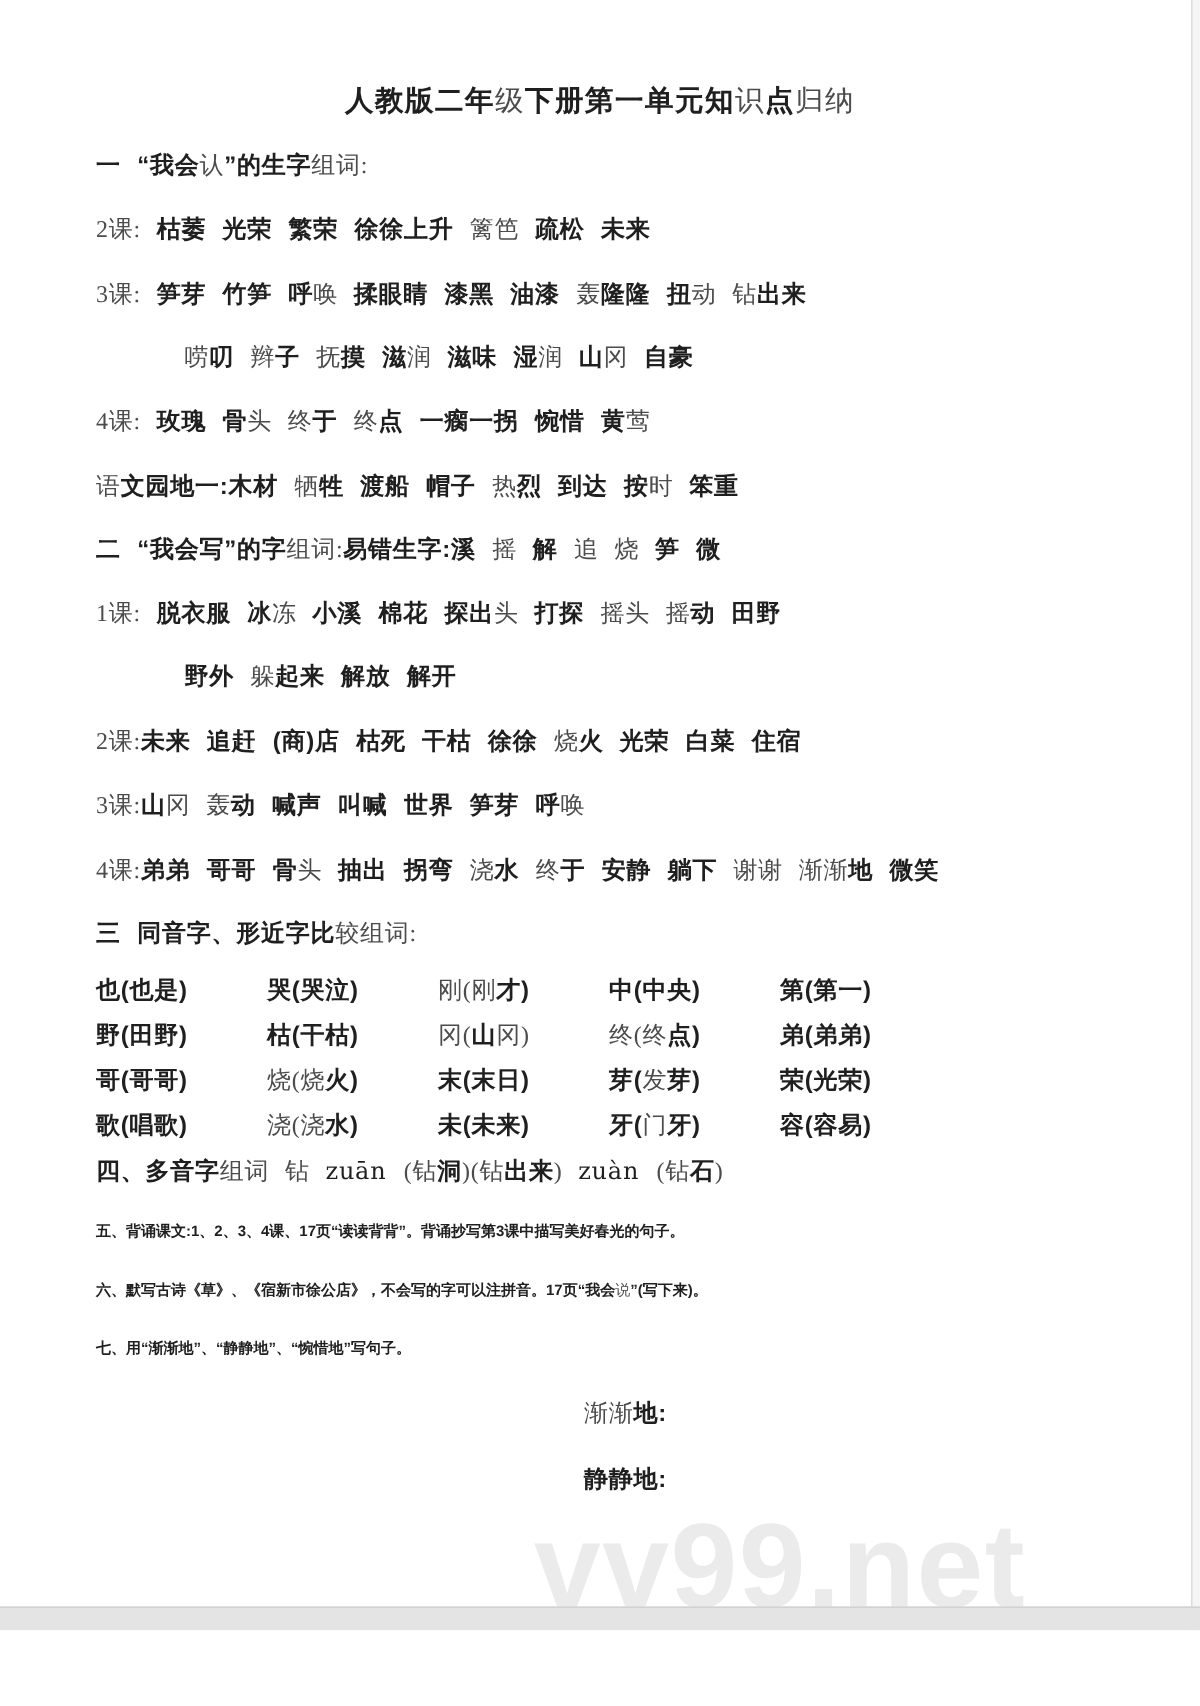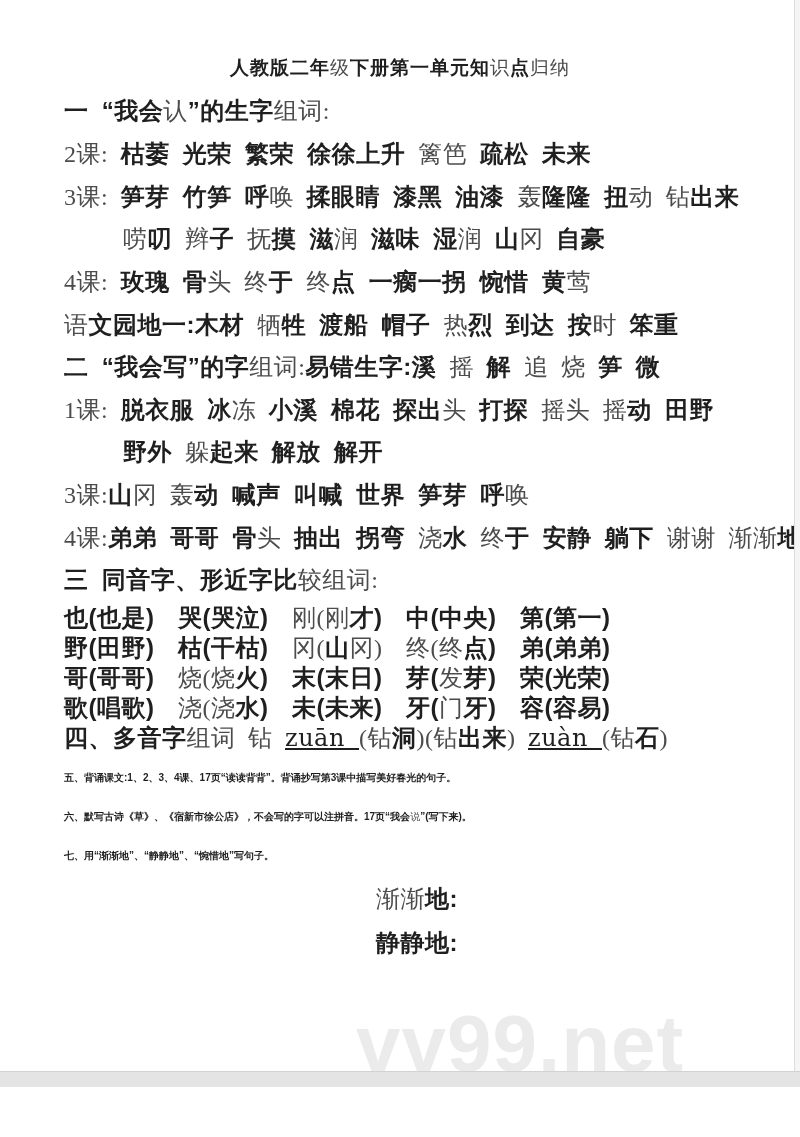--- a/index.html
+++ b/index.html
@@ -19,37 +19,37 @@
     margin:0 34px 4px 0;
     text-align:center;
     font-size:19px;
     line-height:24px;
     font-weight:700;
     letter-spacing:1px;
     white-space:nowrap;
   }
   .line{
     white-space:nowrap;
-    font-size:24px;
+    font-size:16px;
     line-height:22px;
     margin-top:21px;
     word-spacing:6px;
     letter-spacing:0.5px;
   }
   .line.section{margin-top:20px;}
   .line.cont{margin-top:20px;padding-left:59px;}
   .line.grid{margin-top:8px;word-spacing:0;}
   .line.grid.gfirst{margin-top:16px;}
   .line.grid + .line.section{margin-top:8px;}
   .line.note{font-size:10px;line-height:20px;margin-top:19px;word-spacing:1px;letter-spacing:0;}
   .line.fill{margin-top:22px;text-align:center;}
   .cell{display:inline-block;width:114px;}
   .sb{font-weight:700;color:var(--ink,#1f1f1f);}
   .sr{font-weight:400;color:var(--muted,#4c4c4c);font-family:"Liberation Serif","DejaVu Serif",serif;}
-  .sp{font-weight:400;color:var(--ink,#1f1f1f);font-family:"DejaVu Serif","Liberation Serif",serif;text-decoration:underline;}
+  .sp{font-weight:400;color:var(--ink,#1f1f1f);font-family:"DejaVu Serif","Liberation Serif",serif;}
   .watermark{
     position:absolute;
     z-index:1;
     left:356px;top:998px;
     font-size:80px;
     font-weight:700;
     letter-spacing:1px;
     color:var(--wm,#ebebeb);
     font-family:"Liberation Sans","DejaVu Sans",sans-serif;
     user-select:none;
@@ -77,20 +77,21 @@
     <div id="doc-content">
         <div class="line section"><span class="sb">一 “我会</span><span class="sr">认</span><span class="sb">”的生字</span><span class="sr">组词:</span></div>
         <div class="line entry"><span class="sr">2课: </span><span class="sb">枯萎 光荣 繁荣 徐徐上升 </span><span class="sr">篱笆 </span><span class="sb">疏松 未来</span></div>
         <div class="line entry"><span class="sr">3课: </span><span class="sb">笋芽 竹笋 呼</span><span class="sr">唤 </span><span class="sb">揉眼睛 漆黑 油漆 </span><span class="sr">轰</span><span class="sb">隆隆 扭</span><span class="sr">动 </span><span class="sr">钻</span><span class="sb">出来</span></div>
         <div class="line cont"><span class="sr">唠</span><span class="sb">叨 </span><span class="sr">辫</span><span class="sb">子 </span><span class="sr">抚</span><span class="sb">摸 </span><span class="sb">滋</span><span class="sr">润 </span><span class="sb">滋味 湿</span><span class="sr">润 </span><span class="sb">山</span><span class="sr">冈 </span><span class="sb">自豪</span></div>
         <div class="line entry"><span class="sr">4课: </span><span class="sb">玫瑰 骨</span><span class="sr">头 </span><span class="sr">终</span><span class="sb">于 </span><span class="sr">终</span><span class="sb">点 </span><span class="sb">一瘸一拐 惋惜 黄</span><span class="sr">莺</span></div>
         <div class="line entry"><span class="sr">语</span><span class="sb">文园地一:</span><span class="sb">木材 </span><span class="sr">牺</span><span class="sb">牲 </span><span class="sb">渡船 帽子 </span><span class="sr">热</span><span class="sb">烈 </span><span class="sb">到达 按</span><span class="sr">时 </span><span class="sb">笨重</span></div>
         <div class="line section"><span class="sb">二 “我会写”的字</span><span class="sr">组词:</span><span class="sb">易错生字:溪 </span><span class="sr">摇 </span><span class="sb">解 </span><span class="sr">追 烧 </span><span class="sb">笋 微</span></div>
         <div class="line entry"><span class="sr">1课: </span><span class="sb">脱衣服  冰</span><span class="sr">冻 </span><span class="sb">小溪 棉花 探出</span><span class="sr">头 </span><span class="sb">打探 </span><span class="sr">摇头 摇</span><span class="sb">动 </span><span class="sb">田野</span></div>
         <div class="line cont"><span class="sb">野外 </span><span class="sr">躲</span><span class="sb">起来 </span><span class="sb">解放 解开</span></div>
+        <div class="line entry"><span class="sr">2课:</span><span class="sb">未来 追赶 (商)店 枯死 干枯 徐徐 </span><span class="sr">烧</span><span class="sb">火 </span><span class="sb">光荣 白菜 住宿</span></div>
         <div class="line entry"><span class="sr">3课:</span><span class="sb">山</span><span class="sr">冈 </span><span class="sr">轰</span><span class="sb">动 </span><span class="sb">喊声 叫喊 世界 笋芽 呼</span><span class="sr">唤</span></div>
         <div class="line entry"><span class="sr">4课:</span><span class="sb">弟弟 哥哥 骨</span><span class="sr">头 </span><span class="sb">抽出 拐弯 </span><span class="sr">浇</span><span class="sb">水 </span><span class="sr">终</span><span class="sb">于 </span><span class="sb">安静 躺下 </span><span class="sr">谢谢 渐渐</span><span class="sb">地 </span><span class="sb">微笑</span></div>
         <div class="line section"><span class="sb">三 同音字、形近字比</span><span class="sr">较组词:</span></div>
         <div class="line grid gfirst"><span class="cell"><span class="sb">也(也是)</span></span><span class="cell"><span class="sb">哭(哭泣)</span></span><span class="cell"><span class="sr">刚(刚</span><span class="sb">才)</span></span><span class="cell"><span class="sb">中(中央)</span></span><span class="cell"><span class="sb">第(第一)</span></span></div>
         <div class="line grid"><span class="cell"><span class="sb">野(田野)</span></span><span class="cell"><span class="sb">枯(干枯)</span></span><span class="cell"><span class="sr">冈(</span><span class="sb">山</span><span class="sr">冈)</span></span><span class="cell"><span class="sr">终(终</span><span class="sb">点)</span></span><span class="cell"><span class="sb">弟(弟弟)</span></span></div>
         <div class="line grid"><span class="cell"><span class="sb">哥(哥哥)</span></span><span class="cell"><span class="sr">烧(烧</span><span class="sb">火)</span></span><span class="cell"><span class="sb">末(末日)</span></span><span class="cell"><span class="sb">芽(</span><span class="sr">发</span><span class="sb">芽)</span></span><span class="cell"><span class="sb">荣(光荣)</span></span></div>
         <div class="line grid"><span class="cell"><span class="sb">歌(唱歌)</span></span><span class="cell"><span class="sr">浇(浇</span><span class="sb">水)</span></span><span class="cell"><span class="sb">未(未来)</span></span><span class="cell"><span class="sb">牙(</span><span class="sr">门</span><span class="sb">牙)</span></span><span class="cell"><span class="sb">容(容易)</span></span></div>
         <div class="line section"><span class="sb">四、多音字</span><span class="sr">组词 </span><span class="sr">钻 </span><span class="sp">zuān </span><span class="sr">(</span><span class="sr">钻</span><span class="sb">洞</span><span class="sr">)(</span><span class="sr">钻</span><span class="sb">出来</span><span class="sr">) </span><span class="sp">zuàn </span><span class="sr">(</span><span class="sr">钻</span><span class="sb">石</span><span class="sr">)</span></div>
         <div class="line note"><span class="sb">五、背诵课文:1、2、3、4课、17页“读读背背”。背诵抄写第3课中描写美好春光的句子。</span></div>
         <div class="line note"><span class="sb">六、默写古诗《草》、《宿新市徐公店》，不会写的字可以注拼音。17页“我会</span><span class="sr">说</span><span class="sb">”(写下来)。</span></div>

